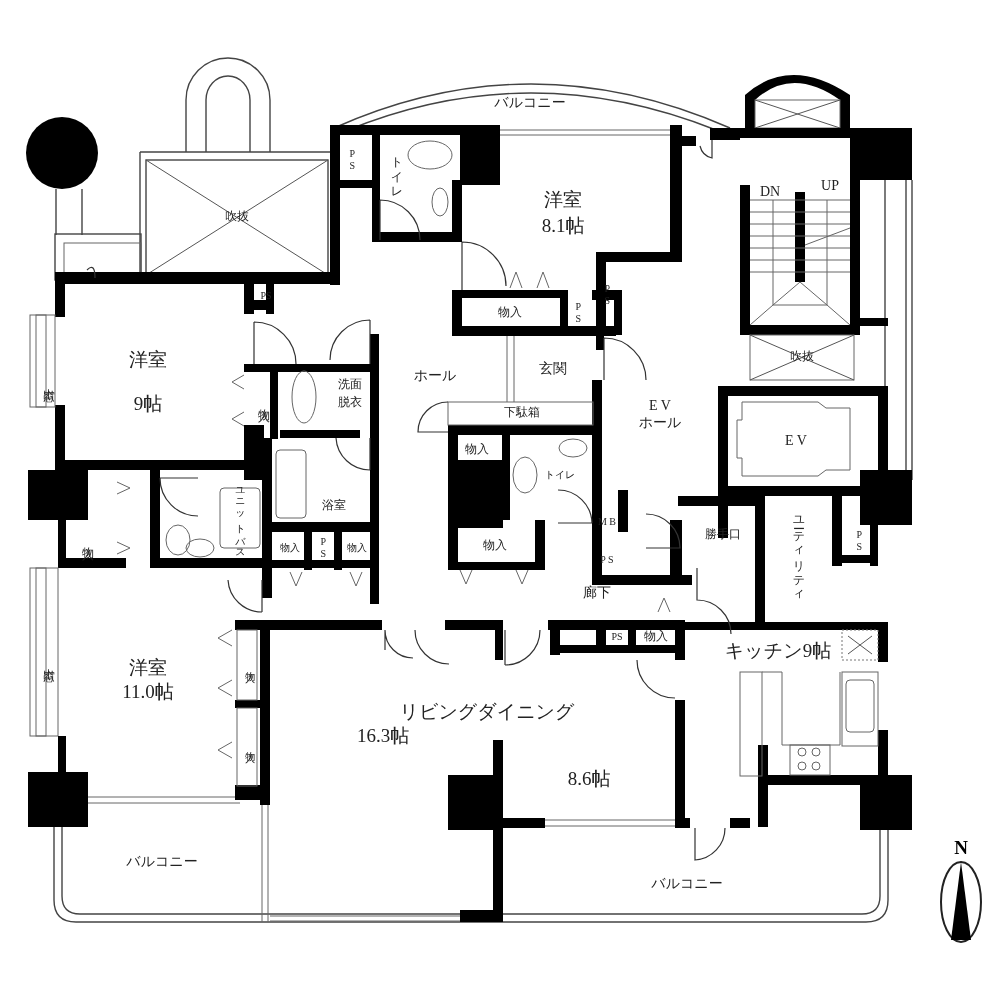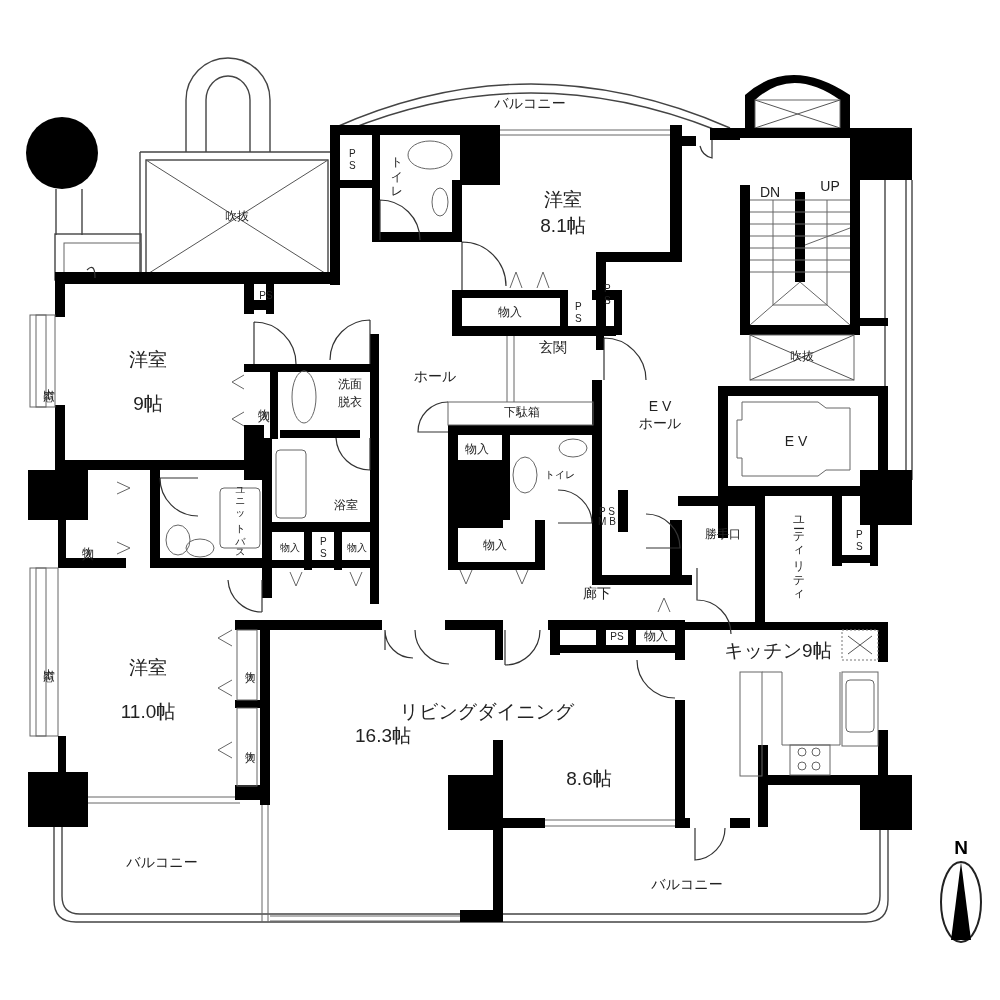--- a/index.html
+++ b/index.html
@@ -5,21 +5,21 @@
   html, body { margin: 0; padding: 0; background: #ffffff; }
   body { width: 1000px; height: 1000px; overflow: hidden; position: relative;
          font-family: "DejaVu Sans", sans-serif; }
   #plan { position: absolute; left: 0; top: 0; width: 1000px; height: 1000px; }
   .wall { fill: #000; }
   .thin { fill: none; stroke: #444; stroke-width: 1.4; }
   .thin2 { fill: none; stroke: #666; stroke-width: 1; }
   .xline { stroke: #555; stroke-width: 1; }
   .door { fill: none; stroke: #333; stroke-width: 1.2; }
   .lbl { position: absolute; color: #222; white-space: nowrap; line-height: 1.15;
-         text-align: left; font-family: Liberation Sans, sans-serif; }
+         text-align: left; font-family: Liberation Serif, serif; }
   .lg { font-size: 19px; }
   .md { font-size: 14px; }
   .sm { font-size: 12px; }
   .xs { font-size: 10px; }
   .vert { writing-mode: vertical-rl; text-orientation: upright; letter-spacing: 1px; }
   .ctr { transform: translate(-50%, -50%); }
 </style>
 </head>
 <body>
 
@@ -292,49 +292,49 @@
 <div class="lbl sm ctr" style="left:802px;top:357px">吹抜</div>
 <div class="lbl md ctr" style="left:796px;top:441px">E V</div>
 
 <div class="lbl xs ctr" style="left:266px;top:296px">PS</div>
 <div class="lbl lg ctr" style="left:148px;top:360px">洋室</div>
 <div class="lbl lg ctr" style="left:148px;top:404px">9帖</div>
 <div class="lbl sm ctr vert" style="left:48px;top:380px">出窓</div>
 <div class="lbl sm ctr vert" style="left:263px;top:400px">物入</div>
 <div class="lbl sm ctr" style="left:350px;top:385px">洗面</div>
 <div class="lbl sm ctr" style="left:350px;top:403px">脱衣</div>
-<div class="lbl sm ctr" style="left:346px;top:506px">浴室</div>
+<div class="lbl sm ctr" style="left:334px;top:506px">浴室</div>
 <div class="lbl xs ctr" style="left:290px;top:548px">物入</div>
 <div class="lbl xs ctr vert" style="left:323px;top:548px">PS</div>
 <div class="lbl xs ctr" style="left:357px;top:548px">物入</div>
 <div class="lbl xs ctr vert" style="left:240px;top:517px">ユニットバス</div>
 <div class="lbl sm ctr vert" style="left:87px;top:538px">物入</div>
 
 <div class="lbl md ctr" style="left:435px;top:376px">ホール</div>
-<div class="lbl md ctr" style="left:553px;top:347px">玄関</div>
+<div class="lbl md ctr" style="left:553px;top:369px">玄関</div>
 <div class="lbl sm ctr" style="left:522px;top:413px">下駄箱</div>
 <div class="lbl sm ctr" style="left:477px;top:450px">物入</div>
 <div class="lbl xs ctr" style="left:560px;top:475px">トイレ</div>
 <div class="lbl sm ctr" style="left:495px;top:546px">物入</div>
 
 <div class="lbl md ctr" style="left:660px;top:406px">E V</div>
 <div class="lbl md ctr" style="left:660px;top:423px">ホール</div>
 <div class="lbl xs ctr" style="left:607px;top:522px">M B</div>
-<div class="lbl xs ctr" style="left:607px;top:512px">P S</div>
+<div class="lbl xs ctr" style="left:607px;top:560px">P S</div>
 <div class="lbl sm ctr" style="left:723px;top:535px">勝手口</div>
 <div class="lbl sm ctr vert" style="left:798px;top:552px">ユーティリティ</div>
 <div class="lbl xs ctr vert" style="left:859px;top:541px">PS</div>
 <div class="lbl md ctr" style="left:597px;top:593px">廊下</div>
 
 <div class="lbl xs ctr" style="left:617px;top:637px">PS</div>
 <div class="lbl sm ctr" style="left:656px;top:637px">物入</div>
 <div class="lbl lg ctr" style="left:778px;top:651px">キッチン9帖</div>
 
 <div class="lbl lg ctr" style="left:148px;top:668px">洋室</div>
-<div class="lbl lg ctr" style="left:148px;top:712px">11.0帖</div>
+<div class="lbl lg ctr" style="left:148px;top:692px">11.0帖</div>
 <div class="lbl sm ctr vert" style="left:48px;top:660px">出窓</div>
 <div class="lbl xs ctr vert" style="left:250px;top:665px">物入</div>
 <div class="lbl xs ctr vert" style="left:250px;top:745px">物入</div>
 
 <div class="lbl lg ctr" style="left:487px;top:712px">リビングダイニング</div>
 <div class="lbl lg ctr" style="left:383px;top:736px">16.3帖</div>
 <div class="lbl lg ctr" style="left:589px;top:779px">8.6帖</div>
 
 <div class="lbl md ctr" style="left:162px;top:862px">バルコニー</div>
 <div class="lbl md ctr" style="left:687px;top:884px">バルコニー</div>

